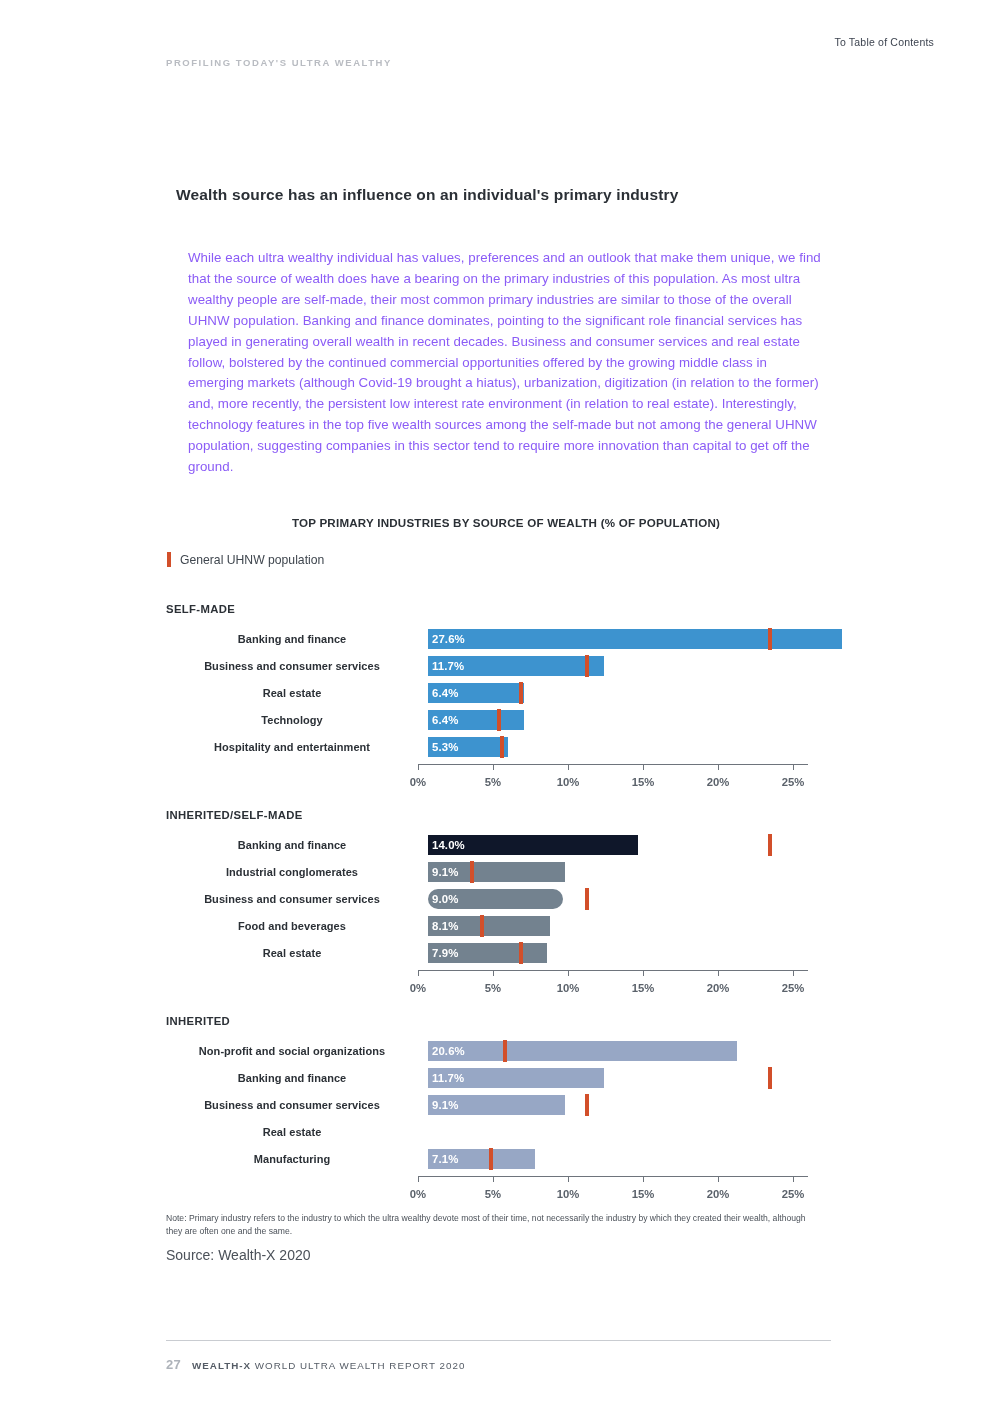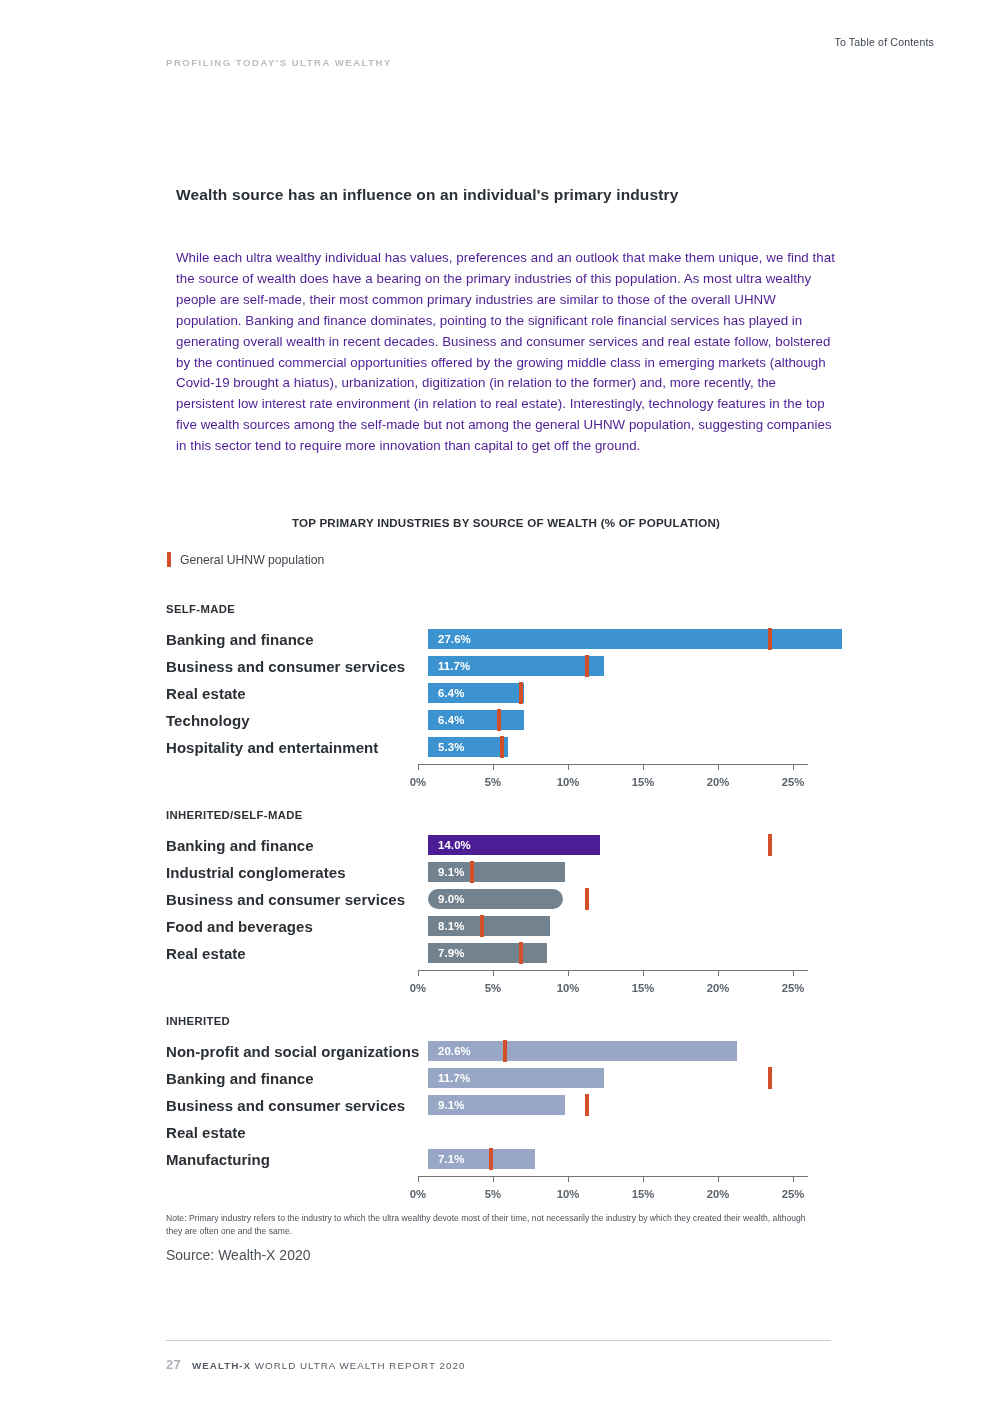--- a/index.html
+++ b/index.html
@@ -26,22 +26,22 @@
     color:#b9bcc2; text-transform:uppercase; white-space:nowrap;
   }
 
   
   .article { position:absolute; left:176px; top:186px; width:660px; }
   .headline {
     font-size:15.5px; font-weight:700; letter-spacing:0.15px;
     color:#2b3036; margin:0 0 44px 0;
   }
   .body-copy {
-    font-size:13.3px; line-height:20.9px; color:#4c1d95;
-    margin:0; letter-spacing:0.05px;
+    font-size:13.3px; line-height:20.9px; color:#8b5cf6;
+    margin:12px; letter-spacing:0.05px;
   }
 
   
   .figure { position:absolute; left:166px; top:516px; width:680px; }
   .fig-title {
     font-size:11.6px; font-weight:700; letter-spacing:0.22px;
     color:#2b3036; margin:0 0 23px 0; text-transform:uppercase;text-align:center;
   }
   .legend { display:flex; align-items:center; gap:9px; margin:0 0 36px 1px; }
   .legend-swatch { width:4px; height:15px; background:#d24f2a; display:block; }
@@ -49,32 +49,32 @@
 
   .panel { margin-bottom:11px; }
   .panel-title {
     font-size:11.3px; font-weight:700; letter-spacing:0.35px;
     color:#2b3036; margin:0 0 14px 0; text-transform:uppercase;
   }
 
   
   .row { display:flex; align-items:center; height:20px; margin-bottom:7px; }
   .row-label {
-    width:252px; text-align:left; padding-right:10px;
-    font-size:15px; font-weight:700; color:#2b3036;
+    width:252px; text-align:center; padding-right:10px;
+    font-size:11px; font-weight:700; color:#2b3036;
     white-space:nowrap; letter-spacing:0.05px;
   }
   .plot { position:relative; width:390px; height:20px; }
   .bar {
     position:absolute; left:0; top:0; height:20px;
     display:flex; align-items:center;
   }
   .bar-value {
     font-size:11.4px; font-weight:700; color:#ffffff;
-    padding-left:10px; white-space:nowrap; letter-spacing:0.1px;
+    padding-left:4px; white-space:nowrap; letter-spacing:0.1px;
   }
   .marker { position:absolute; top:-1px; width:4px; height:22px; background:#d24f2a; }
 
   
   .axis-wrap { display:flex; margin-top:5px; }
   .axis-spacer { width:252px; }
   .axis { position:relative; width:390px; height:34px; }
   .axis-line {
     position:absolute; left:0; top:0; width:390px; height:1px; background:#6e747c;
   }
@@ -189,21 +189,21 @@
               <div class="tick" style="left: 375px;"></div>
               <div class="tick-label" style="left: 375px;">25%</div>
             </div>
           </div>
         </div>
         <div class="panel">
           <div class="panel-title">INHERITED/SELF-MADE</div>
           <div class="row">
             <div class="row-label">Banking and finance</div>
             <div class="plot">
-              <div class="bar" style="width: 172px; background: #4c1d95; align-items: center;">
+              <div class="bar" style="width: 210px; background: #0f172a; align-items: center;">
                 <span class="bar-value">14.0%</span>
               </div>
               <div class="marker" style="left: 340px; background: rgb(210, 79, 42);"></div>
             </div>
           </div>
           <div class="row">
             <div class="row-label">Industrial conglomerates</div>
             <div class="plot">
               <div class="bar" style="width: 136.5px; background: rgb(115, 130, 143);">
                 <span class="bar-value">9.1%</span>

